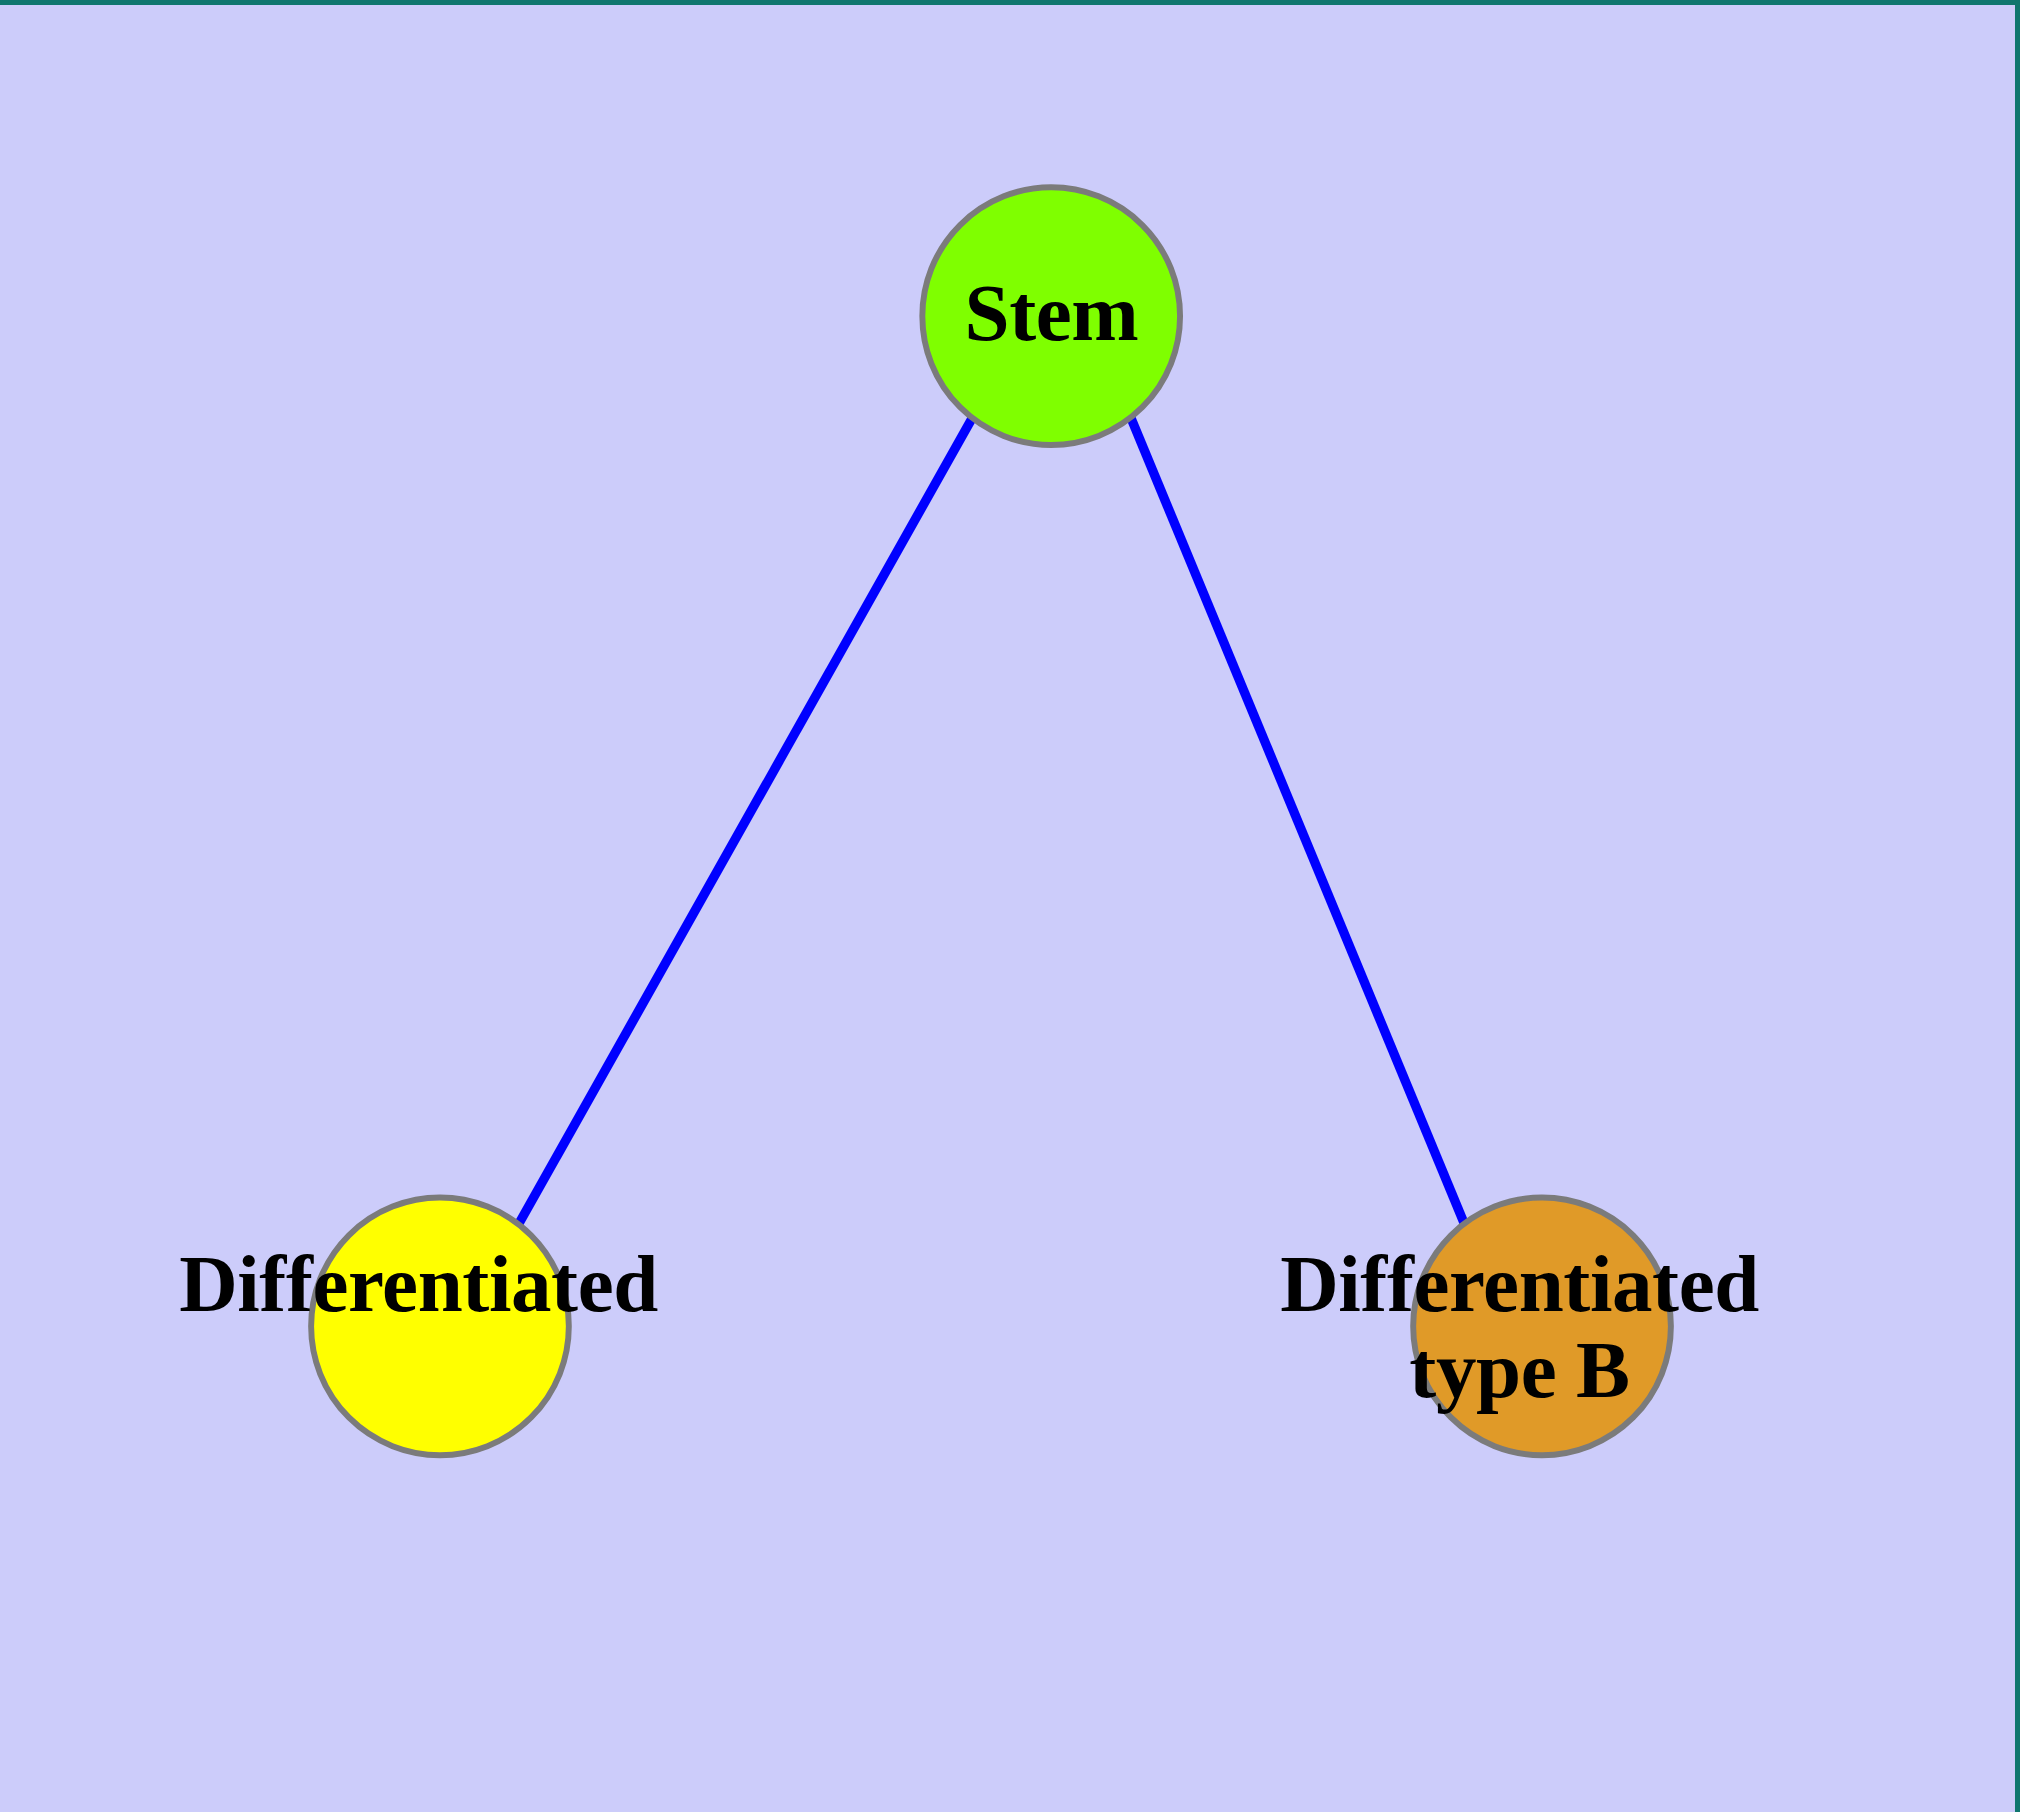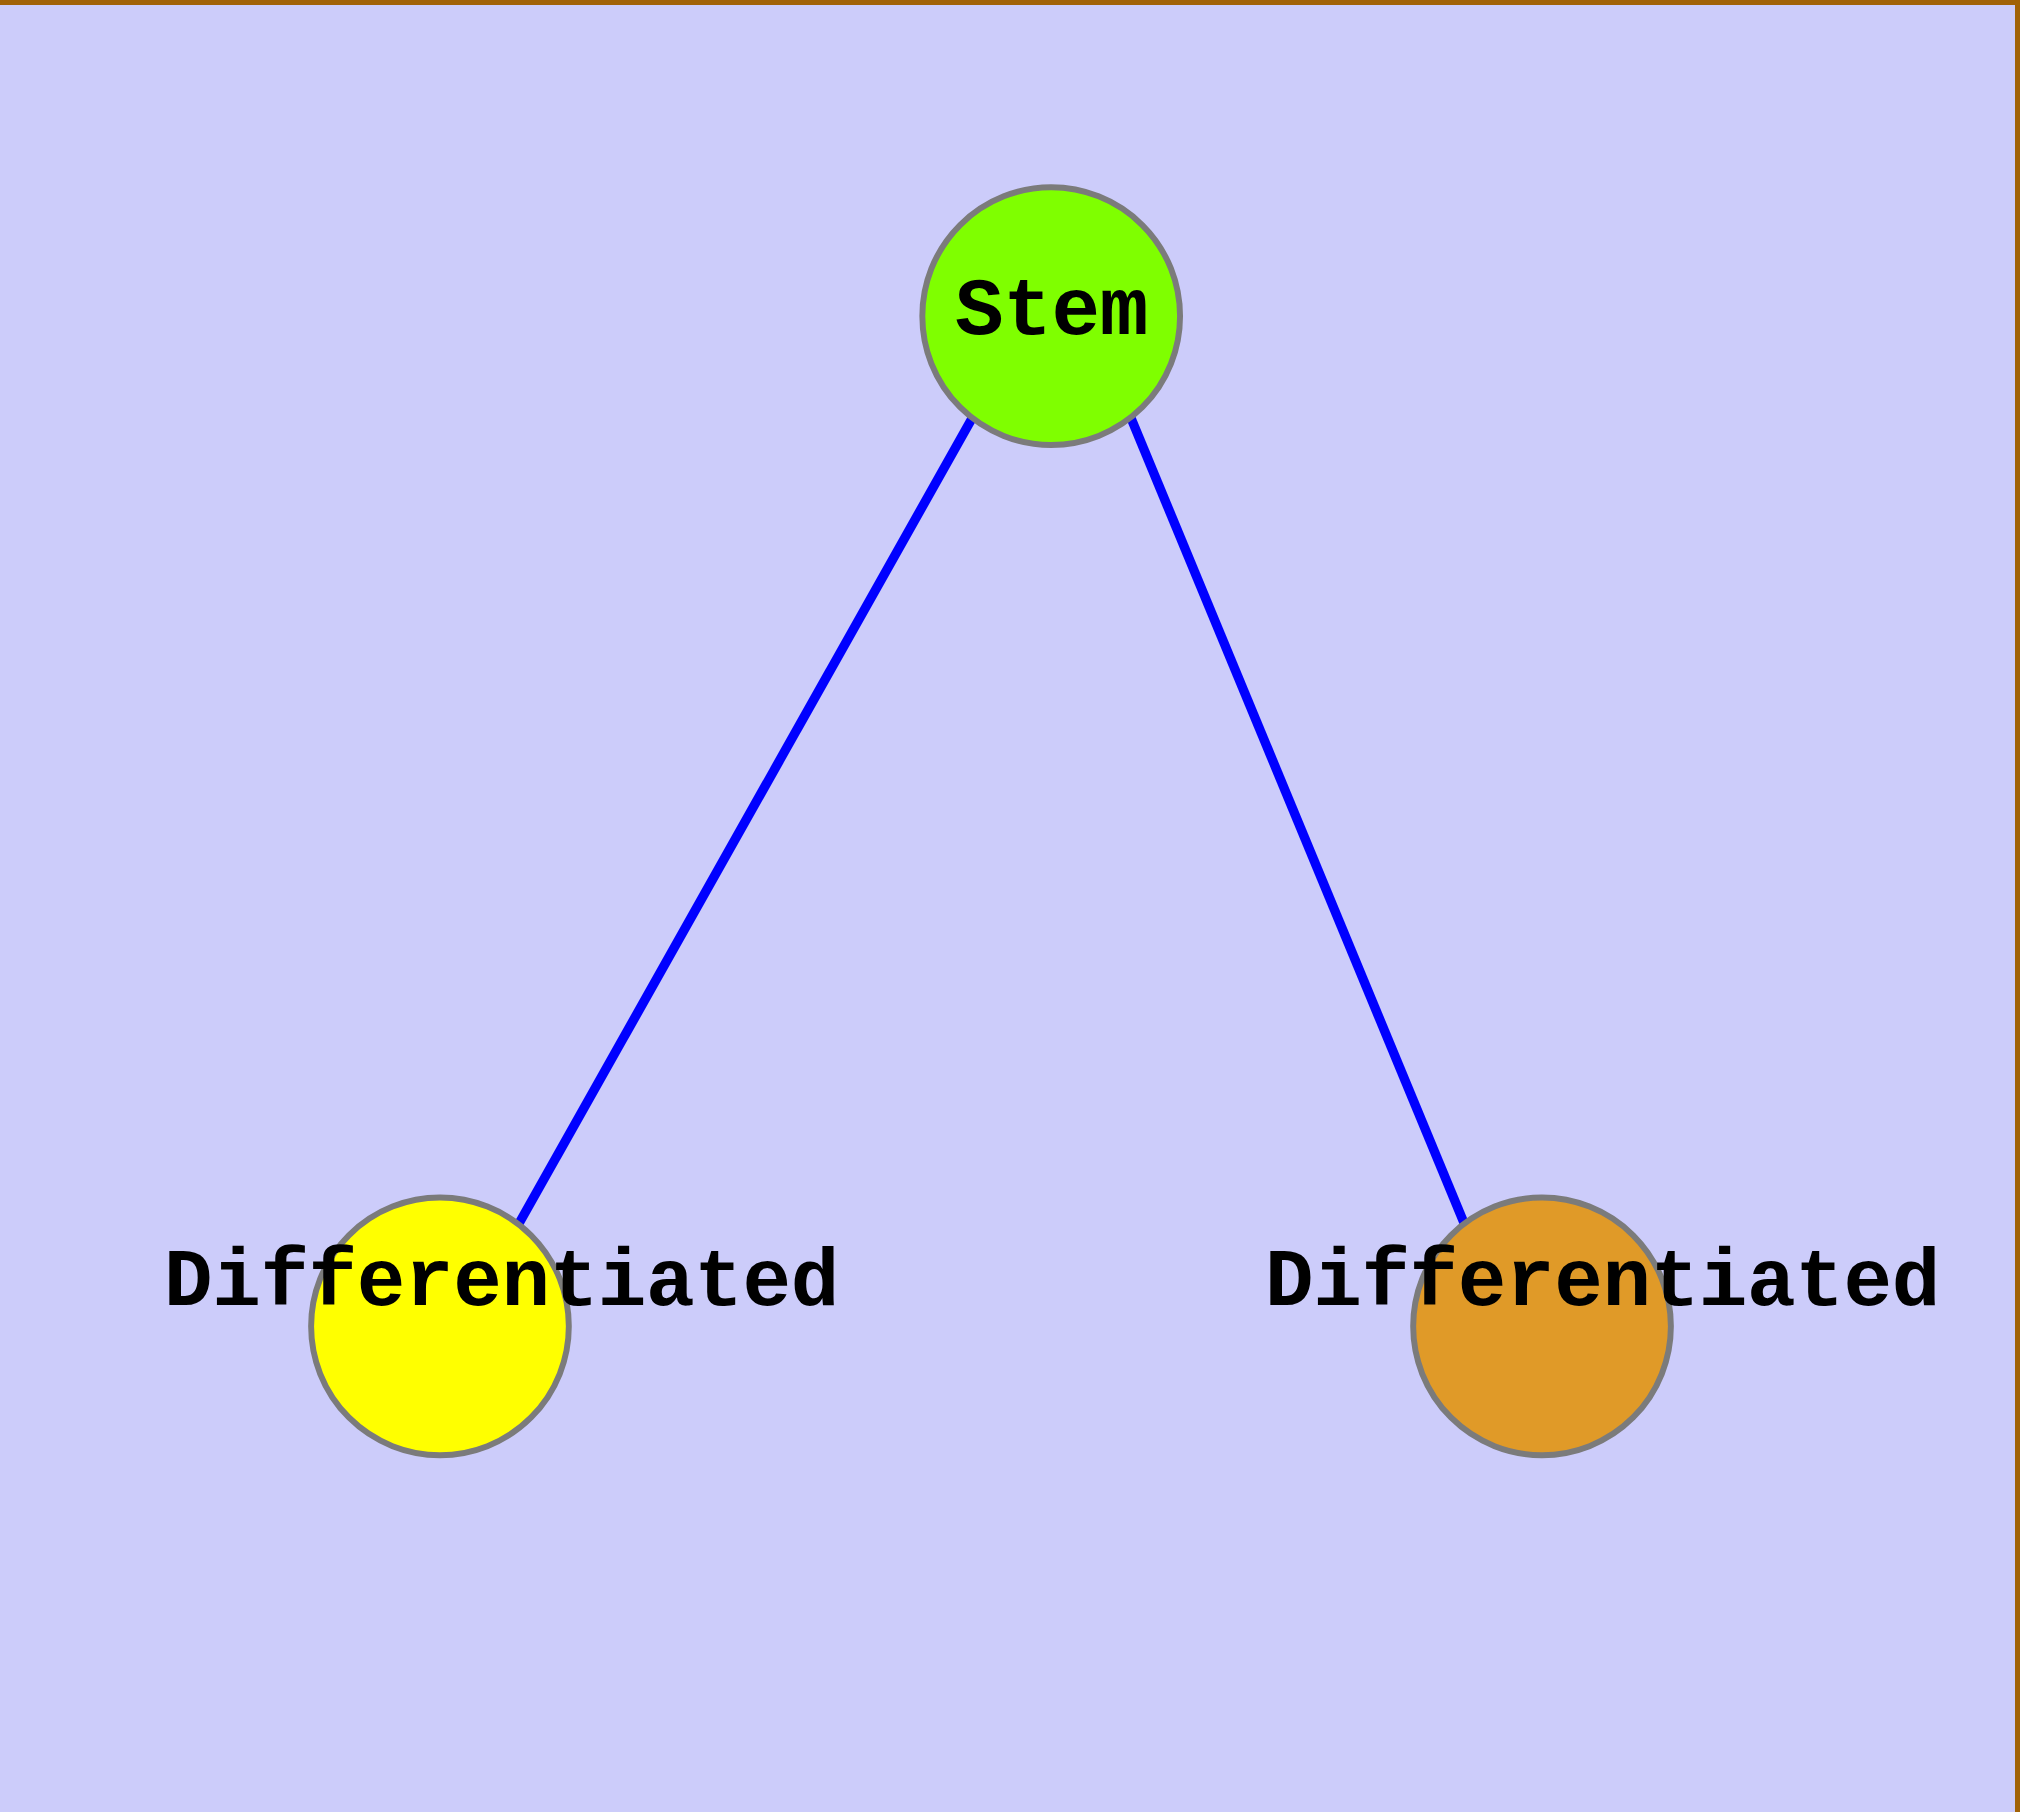--- a/index.html
+++ b/index.html
@@ -4,23 +4,23 @@
 <style>
   html, body {
     margin: 0;
     padding: 0;
     background: #ffffff;
   }
   #stage {
     position: relative;
     width: 2021px;
     height: 1812px;
-    background: #a16207;
+    background: #0f766e;
     overflow: hidden;
-    font-family: Liberation Mono, monospace;
+    font-family: Liberation Serif, serif;
   }
   #canvas-bg {
     position: absolute;
     left: 0px;
     top: 5.1px;
     width: 2015px;
     height: 1807px;
     background: #ccccfa;
   }
   #graph-svg {
@@ -80,16 +80,16 @@
 
     <circle class="node-circle" cx="1240" cy="373" r="152" fill="#7fff00"></circle>
     <circle class="node-circle" cx="519" cy="1565" r="152" fill="#ffff00"></circle>
     <circle class="node-circle" cx="1819" cy="1565" r="152" fill="#e09a28"></circle>
   </svg>
 
   <div class="node-label" id="label-stem">Stem</div>
 
   <div class="node-label" id="label-type-a"><span>Differentiated</span><br></div>
 
-  <div class="node-label" id="label-type-b"><span>Differentiated</span><br></div>
+  <div class="node-label" id="label-type-b"><span>Differentiated</span><br><span>type B</span></div>
 
 </div>
 
 
 </body></html>

